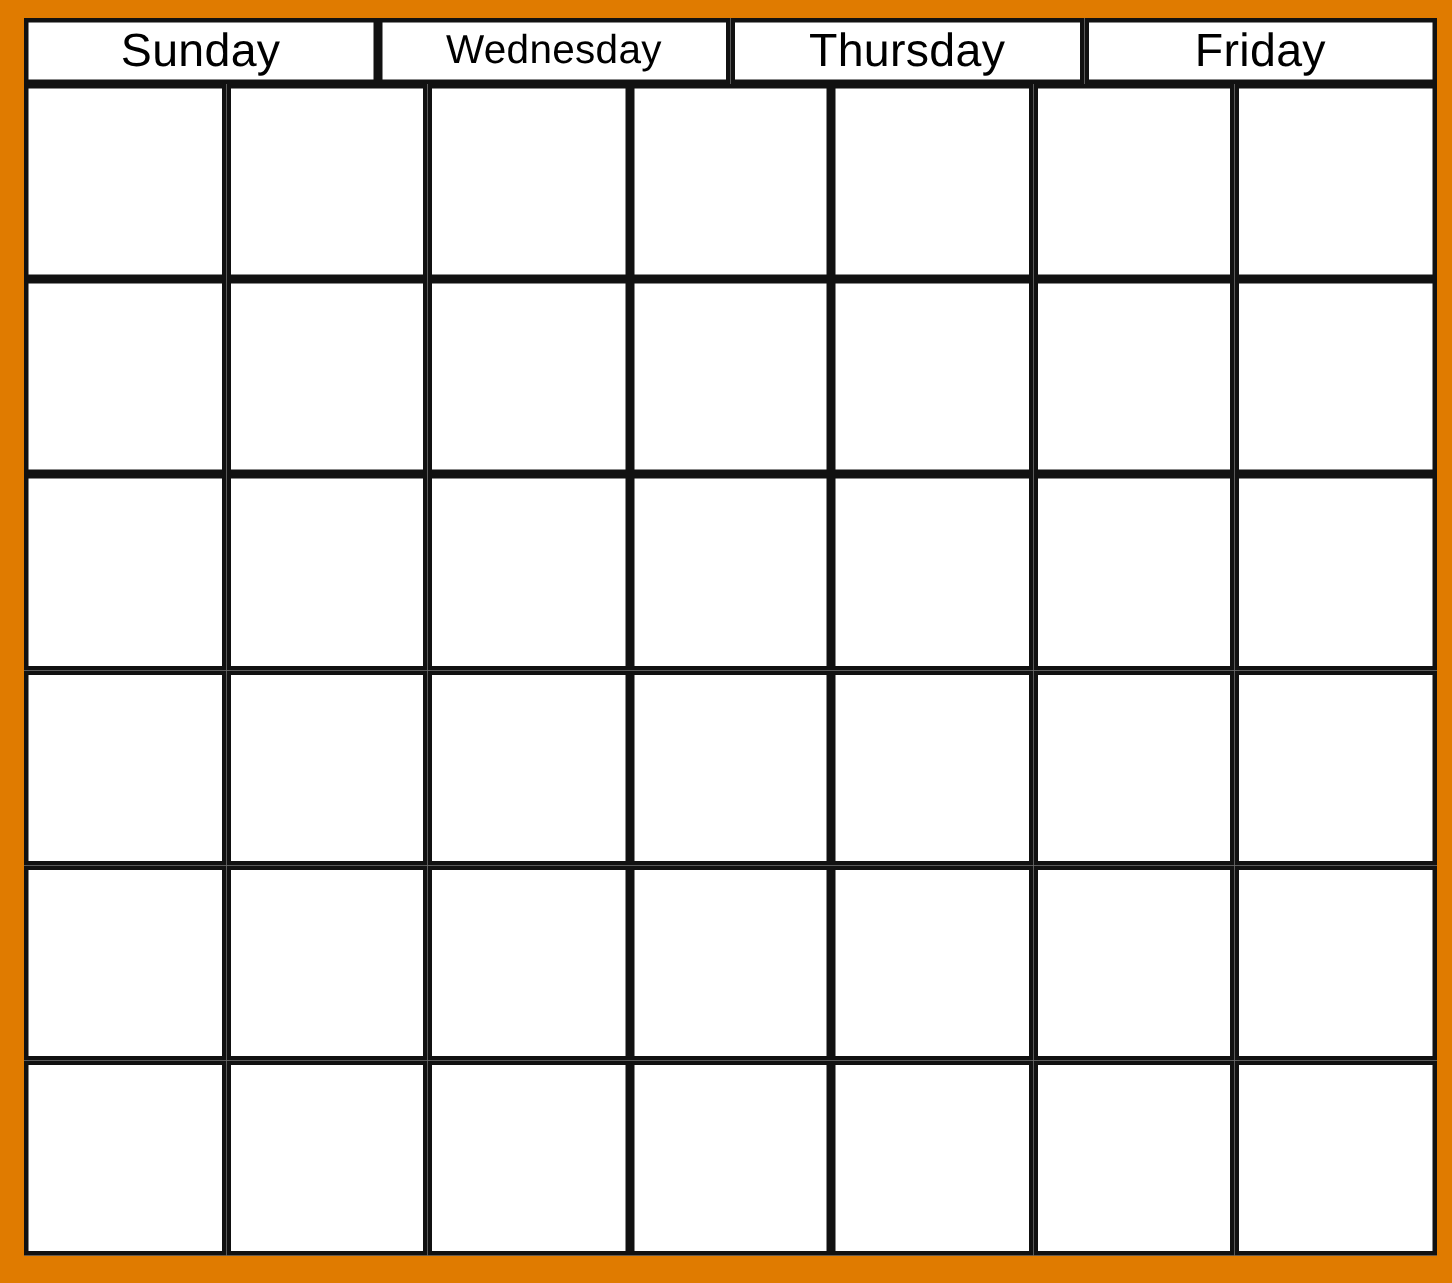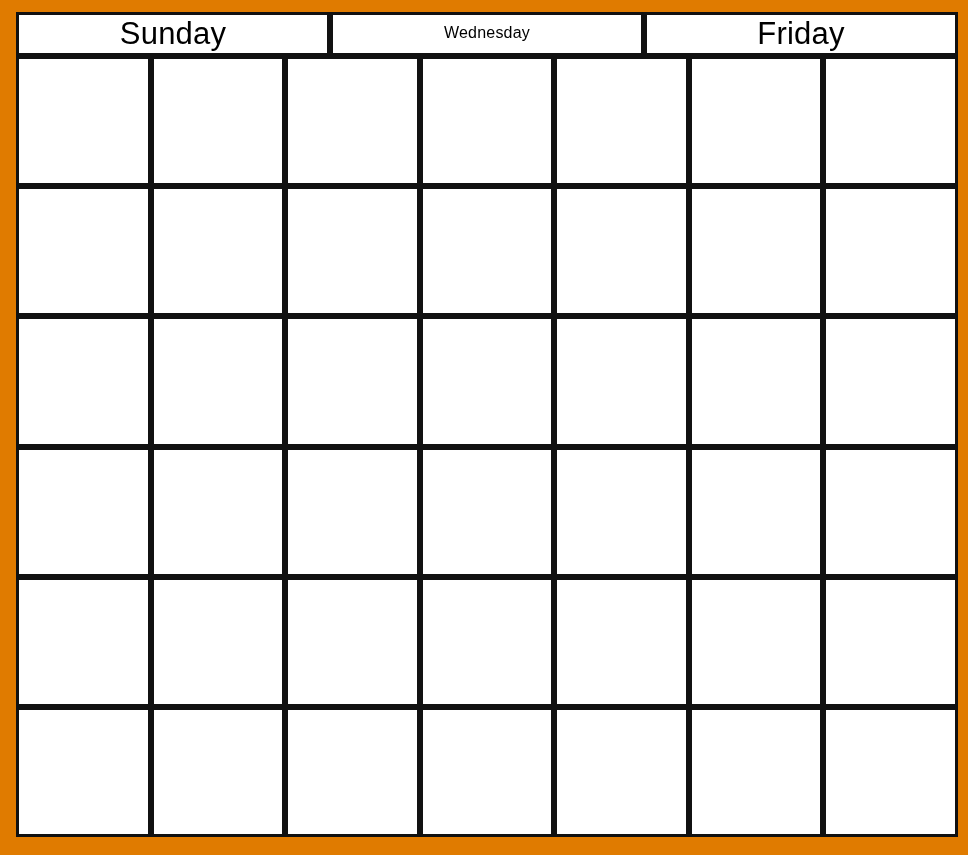--- a/index.html
+++ b/index.html
@@ -68,40 +68,43 @@
     color: #000000;
     font-size: 31px;
     line-height: 1;
     letter-spacing: 0.2px;
     white-space: nowrap;
     font-weight: 400;
     padding-bottom: 2px;
   }
   
   .day-header.compact {
-    font-size: 16px;
+    font-size: 27px;
   }
 
   
   .date-cell {
     cursor: default;
   }
 </style>
 </head>
 <body>
 
 <div id="calendar-frame">
   <div id="calendar-grid">
 
     <div class="cal-row header-row">
       <div class="cal-cell">
         <span class="day-header">Sunday</span>
       </div>
       <div class="cal-cell">
         <span class="day-header compact">Wednesday</span>
+      </div>
+      <div class="cal-cell">
+        <span class="day-header">Thursday</span>
       </div>
       <div class="cal-cell">
         <span class="day-header">Friday</span>
       </div>
     </div>
 
     <div class="cal-row body-row">
       <div class="cal-cell date-cell"></div>
       <div class="cal-cell date-cell"></div>
       <div class="cal-cell date-cell"></div>

